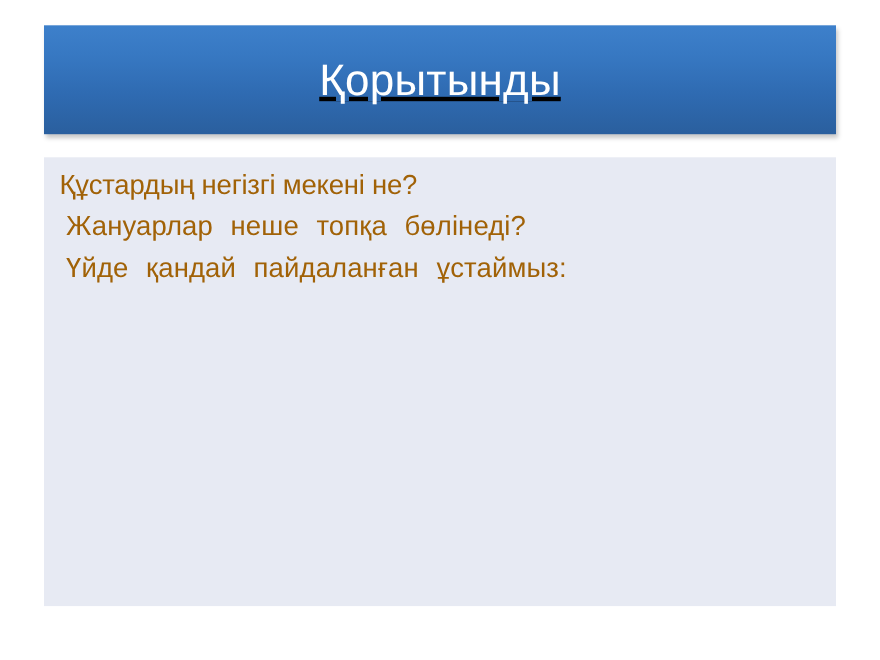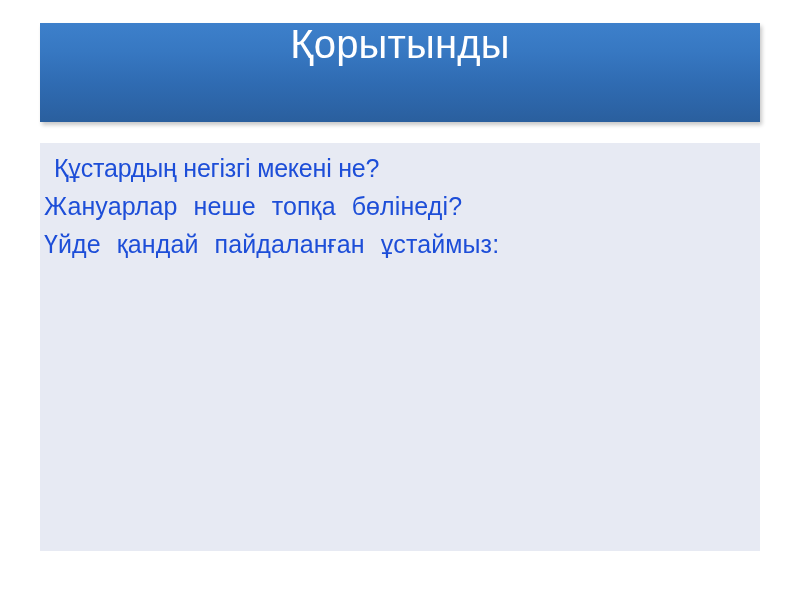--- a/index.html
+++ b/index.html
@@ -25,22 +25,24 @@
   
   .title-banner {
     position: absolute;
     left: 40px;
     top: 23px;
     width: 720px;
     height: 99px;
     background: linear-gradient(to bottom, #3d80cb 0%, #3778c2 28%, #2f6bb2 62%, #2a5f9e 100%);
     box-shadow: 2px 3px 4px rgba(0, 0, 0, 0.22);
     display: flex;
+    align-items: center;
     justify-content: center;
     box-sizing: border-box;
+    text-decoration: underline;
   }
 
   .title-text {
     color: #ffffff;
     font-size: 40px;
     line-height: 1.05;
     font-weight: 400;
     letter-spacing: 0.2px;
     text-align: center;
     white-space: nowrap;
@@ -58,21 +60,21 @@
     padding: 6px 0 0 0;
   }
 
   .body-list {
     margin: 0;
     padding: 0;
     list-style: none;
   }
 
   .body-line {
-    color: #1d4ed8;
+    color: #a16207;
     font-size: 25px;
     line-height: 38px;
     height: 38px;
     white-space: nowrap;
     padding-left: 13px;
     box-sizing: border-box;
   }
 
   
   .body-line.tight {
@@ -80,21 +82,21 @@
     word-spacing: 0px;
   }
   .body-line.tight.first {
     padding-left: 14px;
   }
 
   
   .body-line.spread {
     letter-spacing: 0.1px;
     word-spacing: 9px;
-    padding-left: 4px;
+    padding-left: 20px;
   }
 </style>
 </head>
 <body>
 
 <div class="slide">
 
   <div class="title-banner">
     <div class="title-text">Қорытынды</div>
   </div>

